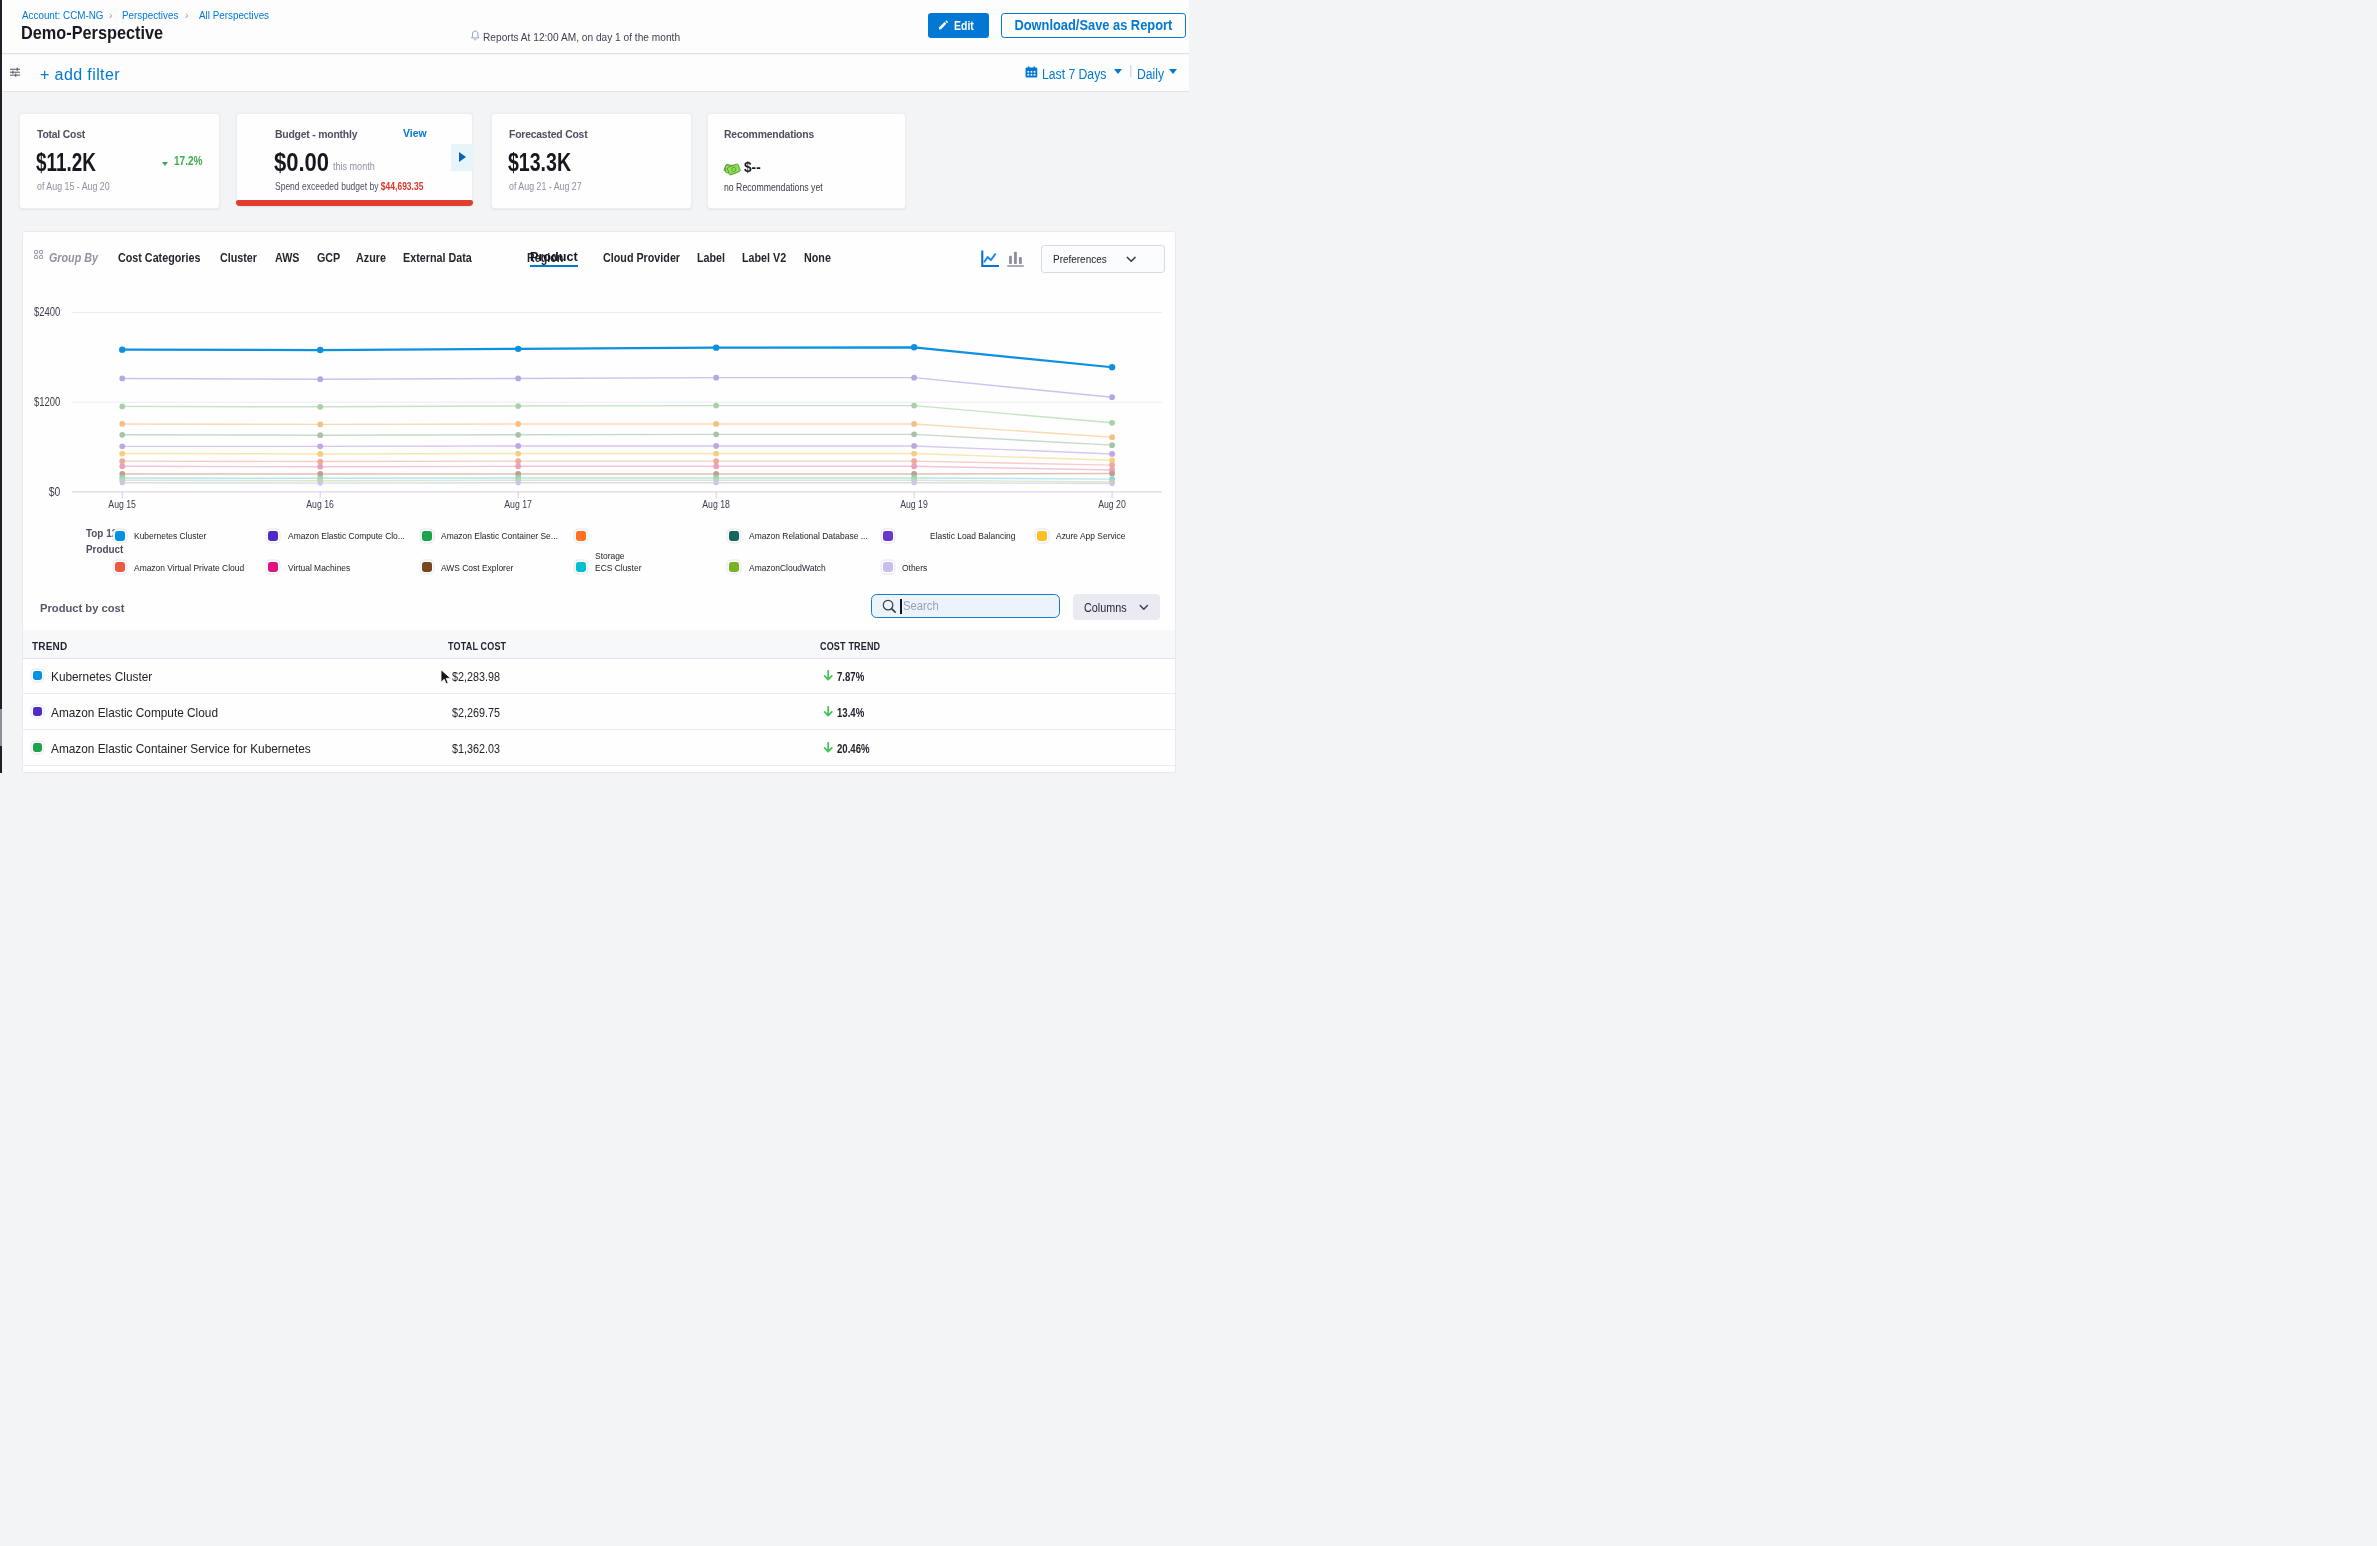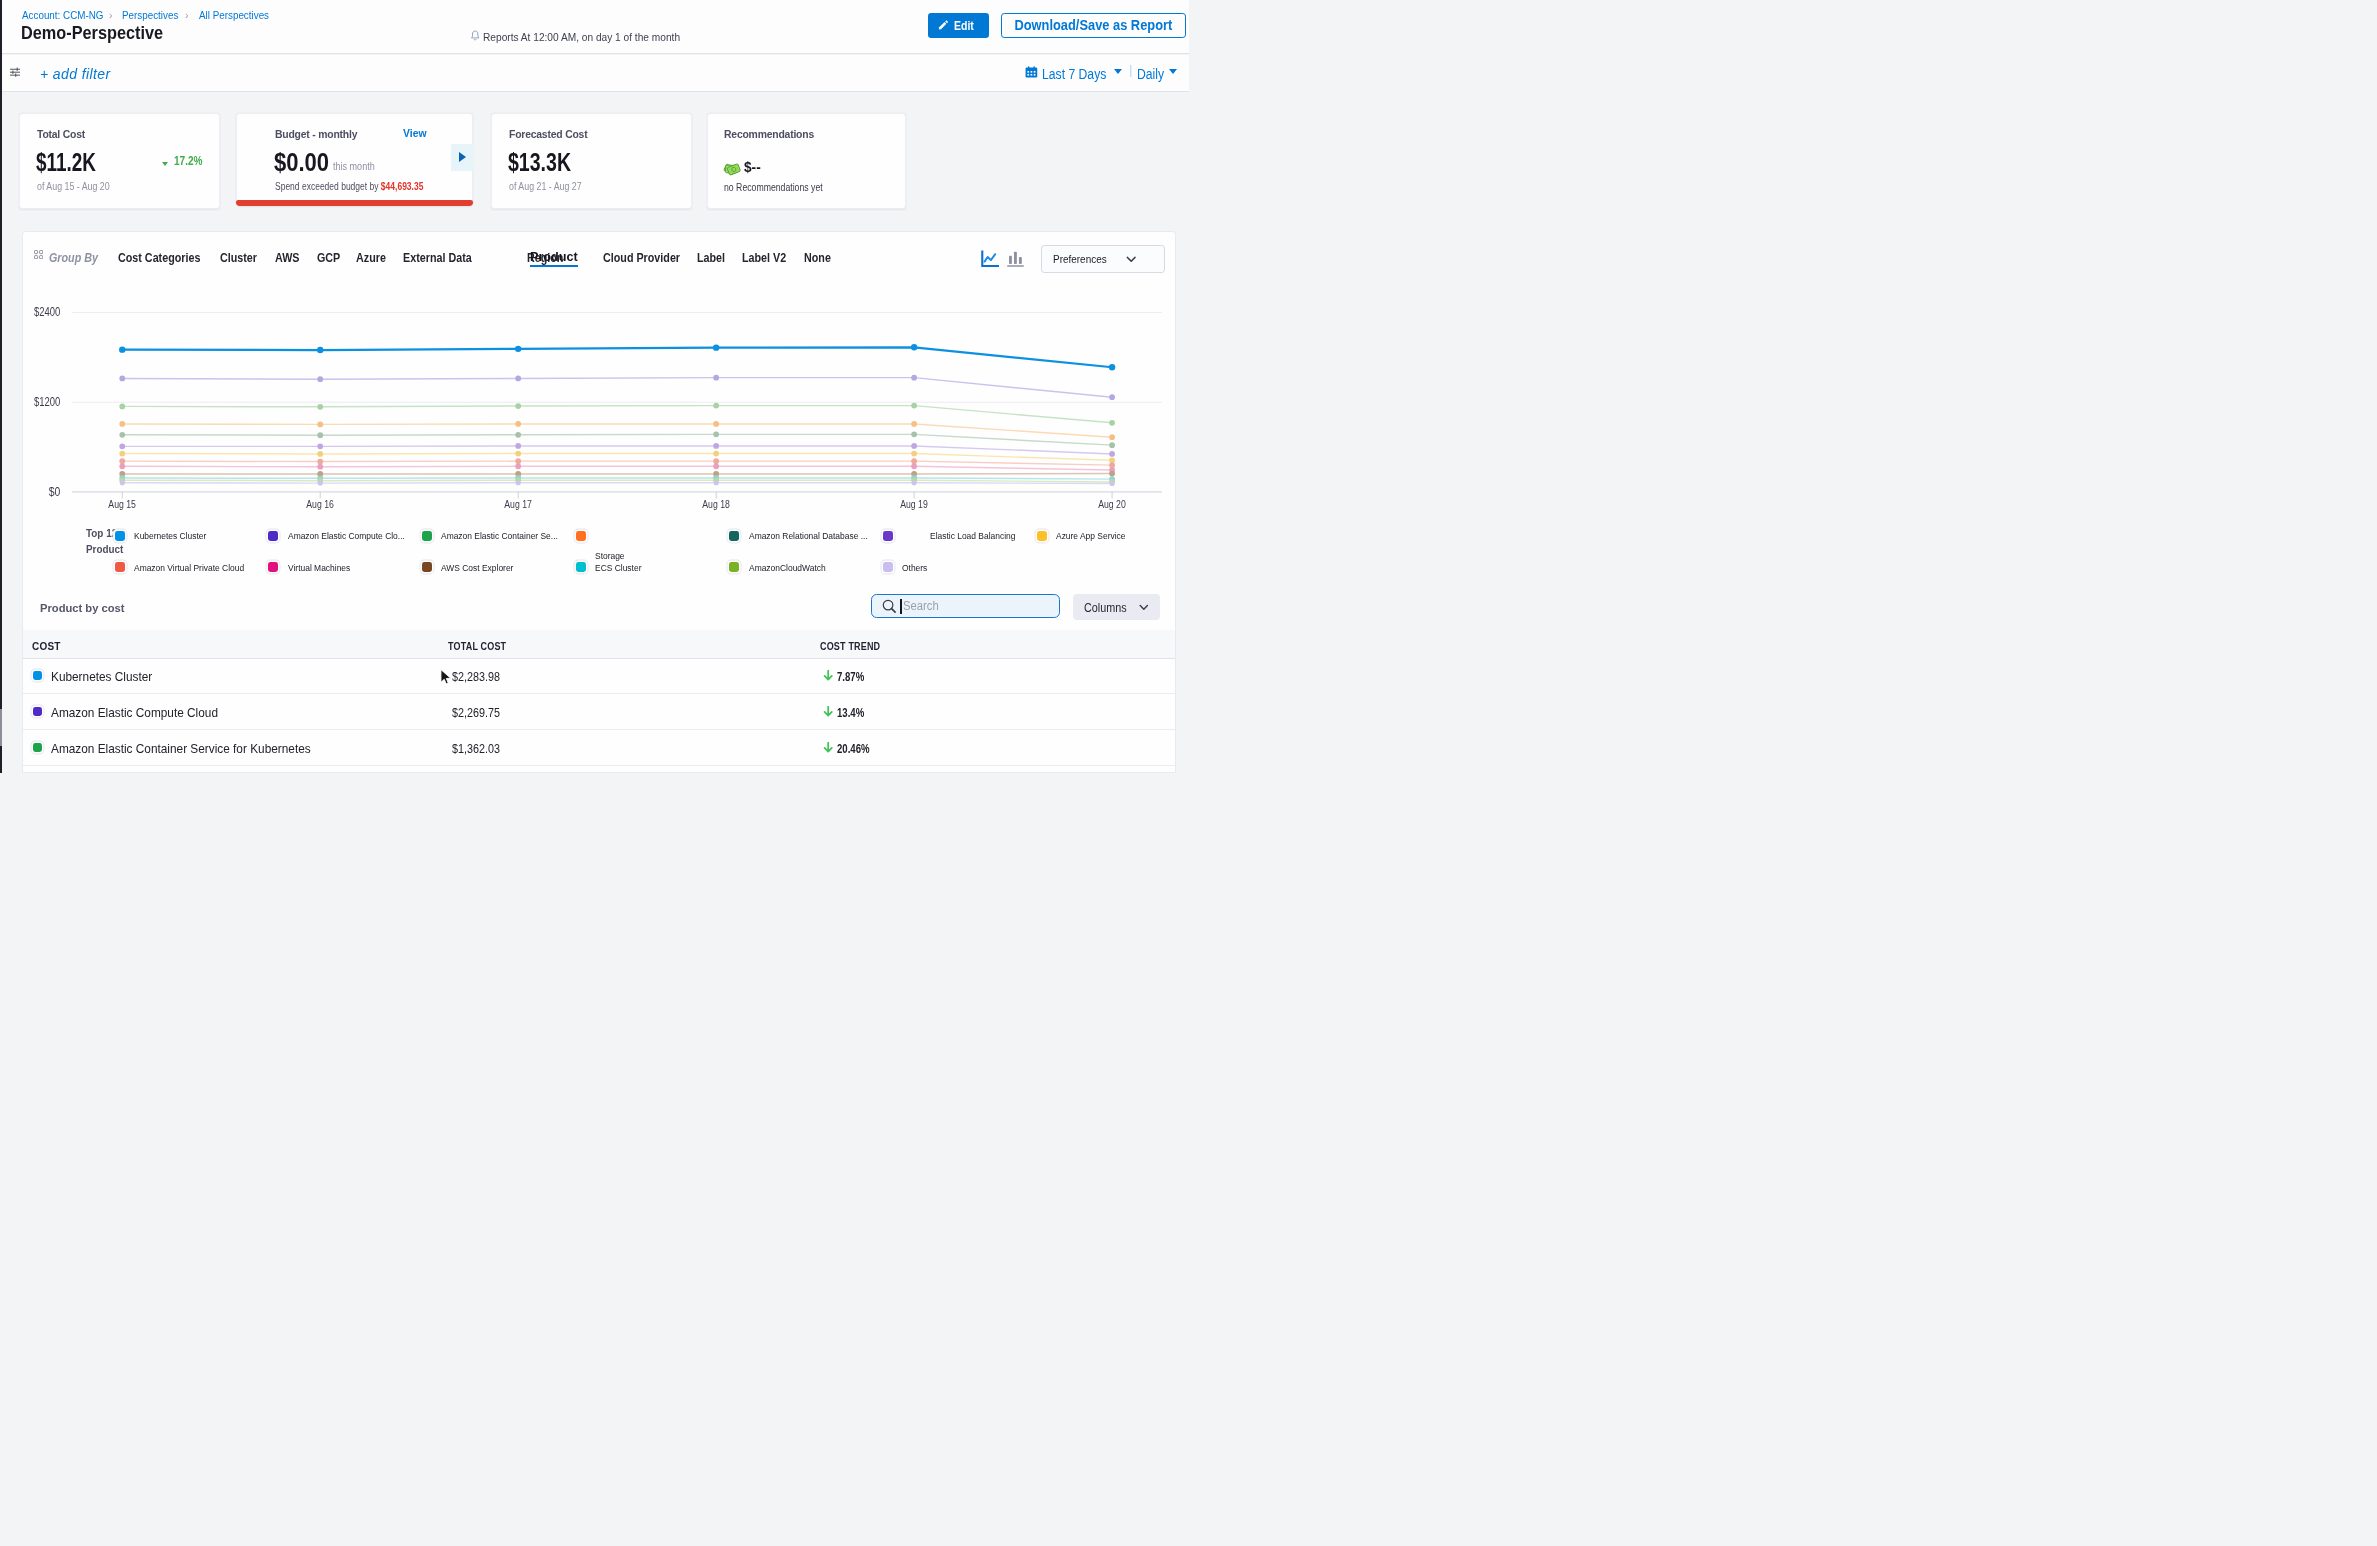--- a/index.html
+++ b/index.html
@@ -8,21 +8,21 @@
   .abs { position:absolute; }
   .sx { display:inline-block; transform-origin:0 50%; white-space:nowrap; }
   .edge { left:0; top:0; width:1.6px; height:773px; background:#1d2026; z-index:50; }
   .hdr { left:1.6px; top:0; width:1187px; height:54px; background:#fdfdfe; border-bottom:0.8px solid #e1e2e8; }
   .crumb { left:21.6px; top:8.8px; font-size:11.2px; color:#0278d5; }
   .title { left:21px; top:22.4px; font-size:19px; font-weight:bold; color:#191921; }
   .reports { left:483px; top:30px; font-size:11.6px; color:#3f4150; }
   .btn-edit { left:928px; top:12.8px; width:61px; height:25px; background:#0278d5; border-radius:3.2px; color:#fff; font-weight:bold; font-size:12.8px; }
   .btn-dl { left:1001px; top:12.8px; width:185px; height:25px; background:#fdfdfe; border:1.2px solid #0278d5; border-radius:3.2px; color:#0278d5; font-weight:bold; font-size:14.4px; text-align:center; line-height:22.4px; }
   .fbar { left:1.6px; top:55px; width:1187px; height:37px; background:#fdfdfe; border-bottom:0.8px solid #e1e2e8; }
-  .addfilter { left:40px; top:66px; font-size:14px; letter-spacing:0.4px; color:#0278d5;font-style:italic; }
+  .addfilter { left:40px; top:66px; font-size:16px; letter-spacing:0.4px; color:#0278d5; }
   .range { top:66px; font-size:14px; color:#0278d5; }
   .card { background:#fefefe; border:0.8px solid #ededf2; border-radius:3.2px; box-shadow:0 0.8px 1.6px rgba(40,41,61,0.08); }
   .ctitle { font-size:10.4px; font-weight:bold; color:#4d4e61; letter-spacing:-0.2px; }
   .cbig { font-size:26px; font-weight:bold; color:#17171f; }
   .cdate { font-size:10.4px; color:#8f91a3; }
   .panel { left:22.4px; top:231px; width:1154px; height:542px; background:#fefeff; border:0.8px solid #e9eaf0; border-radius:3.2px 3.2px 0 0; }
   .tab { position:absolute; top:250px; font-size:12.8px; color:#25252e; font-weight:bold; }
   .tab>span { display:inline-block; transform:scaleX(0.84); transform-origin:0 50%; white-space:nowrap; }
   .th { position:absolute; font-size:10px; font-weight:bold; color:#1f2030; letter-spacing:0.2px; }
   .chip { position:absolute; width:12px; height:12px; border-radius:3.2px; box-shadow:0 0 0 1.6px #fff, 0 0 0 2.4px #e2e3ea; }
@@ -352,21 +352,21 @@
   </svg>
 <div class="abs" style="left:900px; top:599px; width:1.6px; height:15px; background:#15161c;"></div>
 <div class="abs" style="left:903px; top:599px; font-size:12px; color:#9aa0ad;"><span class="sx" style="transform:scaleX(0.94);">Search</span></div>
 <div class="abs" style="left:1073px; top:594px; width:87px; height:26px; background:#e9eaf2; border-radius:4px;"></div>
 <div class="abs" style="left:1084px; top:601px; font-size:12px; color:#272834;"><span class="sx" style="transform:scaleX(0.9);">Columns</span></div>
 <svg class="abs" style="left:1139px; top:604px;" width="9.6" height="7.2" viewBox="0 0 12 8">
     <path d="M1.5 1.5 L6 6 L10.5 1.5" fill="none" stroke="#3b3c4a" stroke-width="1.8" stroke-linecap="round" stroke-linejoin="round"></path>
   </svg>
 
 <div class="abs" style="left:23px; top:630px; width:1152px; height:28px; background:#f7f8fa;"></div>
-<div class="th" style="left:32px; top:641px;">COST</div>
+<div class="th" style="left:32px; top:641px;">TREND</div>
 <div class="th" style="left:448px; top:641px;"><span class="sx" style="transform:scaleX(0.9);">TOTAL COST</span></div>
 <div class="th" style="left:820px; top:641px;"><span class="sx" style="transform:scaleX(0.9);">COST TREND</span></div>
 <div class="abs" style="left:23px; top:658px; width:1152px; height:0.8px; background:#e2e3ea;"></div>
 <div class="abs" style="left:23px; top:693px; width:1152px; height:0.8px; background:#ebecf1;"></div>
 <div class="abs" style="left:23px; top:729px; width:1152px; height:0.8px; background:#ebecf1;"></div>
 <div class="abs" style="left:23px; top:765px; width:1152px; height:0.8px; background:#ebecf1;"></div>
 <div class="chip" style="left:33px; top:671px; background:#0092e4; width:9.2px; height:9.2px; border-radius:2.4px;"></div>
 <div class="rowname" style="left:51px; top:669px;"><span class="sx" style="transform:scaleX(0.87);">Kubernetes Cluster</span></div>
 <div class="rowval" style="left:452px; top:670px;"><span class="sx" style="transform:scaleX(0.87);">$2,283.98</span></div>
 <svg class="abs" style="left:823px; top:670px;" width="10.4" height="11.2" viewBox="0 0 13 14">

